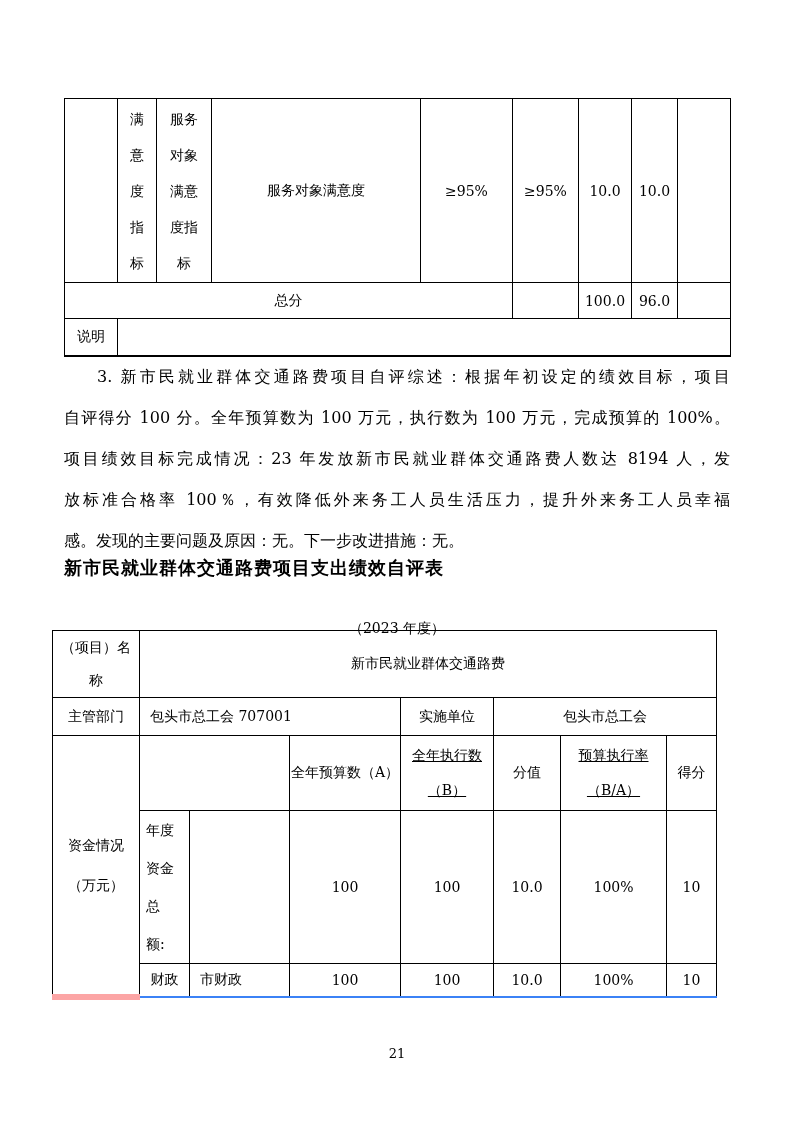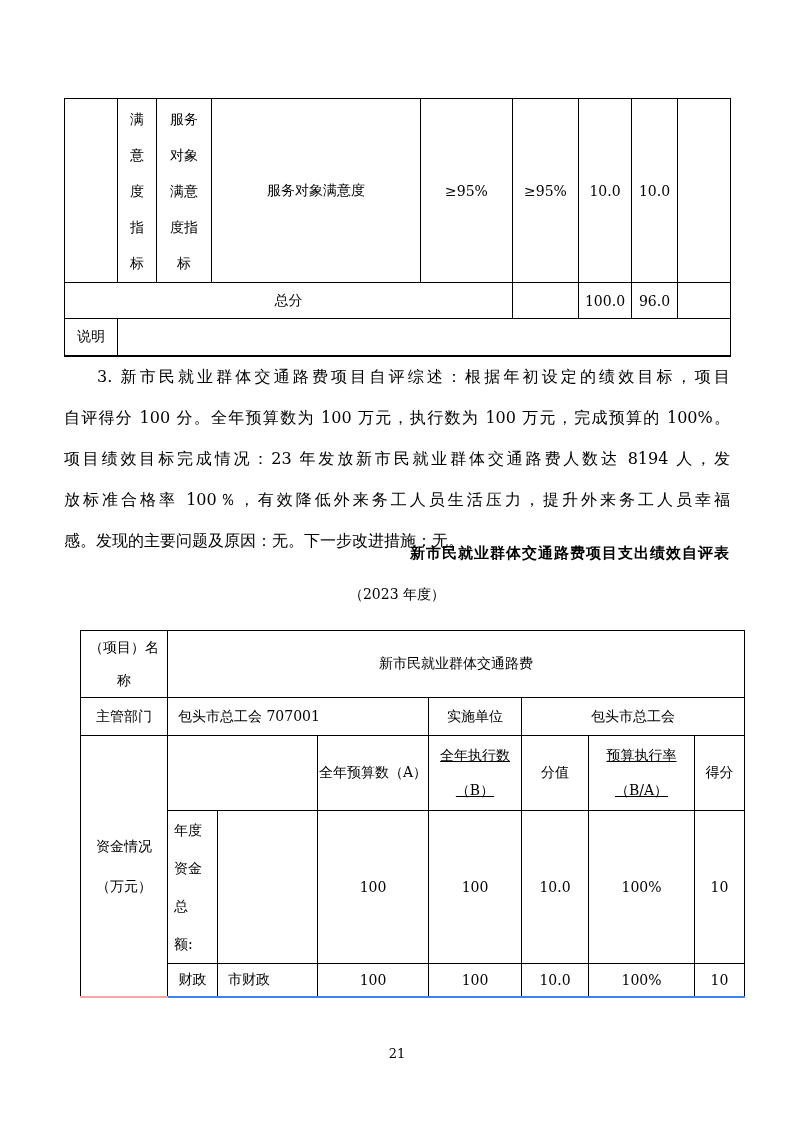--- a/index.html
+++ b/index.html
@@ -36,36 +36,36 @@
   
   .summary {
     position:absolute; left:64px; top:356px; width:666px;
     font-size:16px; line-height:41px;
   }
   .summary .jline { text-align:justify; text-align-last:justify; }
   .summary .jline.first { padding-left:33px; }
   .summary .jline.last { text-align:left; text-align-last:auto; }
   
   .tbl-title {
-    position:absolute; left:64px; top:544px; width:666px;
-    text-align:right; font-size:15px; font-weight:bold; letter-spacing:1px;
+    position:absolute; left:64px; top:556px; width:666px;
+    text-align:left; font-size:18px; font-weight:bold; letter-spacing:1px;
   }
   .tbl-subtitle {
-    position:absolute; left:64px; top:586px; width:666px;
+    position:absolute; left:64px; top:620px; width:666px;
     text-align:center; font-size:14px;
   }
   
-  .t2 { left:80px; top:630px; width:664px; }
+  .t2 { left:52px; top:630px; width:664px; }
   .t2 .r1 { height:67px; }
   .t2 .r2 { height:38px;margin-left:40px; }
   .t2 .r3 { height:75px; }
   .t2 .r4 { height:152px; }
   .t2 .r5 { height:33px; }
   .t2 tr:last-child td { border-bottom:2px solid #3b82f6; }
-  .t2 td.fund-label { border-bottom:2px solid #fca5a5; }
+  .t2 td.fund-label { border-bottom:6px solid #fca5a5; }
   .two-line div { line-height:35px;text-decoration:underline; }
   .name-cell div { line-height:33px; }
   .fund-label div { line-height:40px; }
   .ylines { text-align:left; padding-left:6px; }
   .ylines div { line-height:38px; }
   td.left { text-align:left; padding-left:10px; }
   
   .page-num {
     position:absolute; left:0; top:1046px; width:794px;
     text-align:center; font-size:13px;

